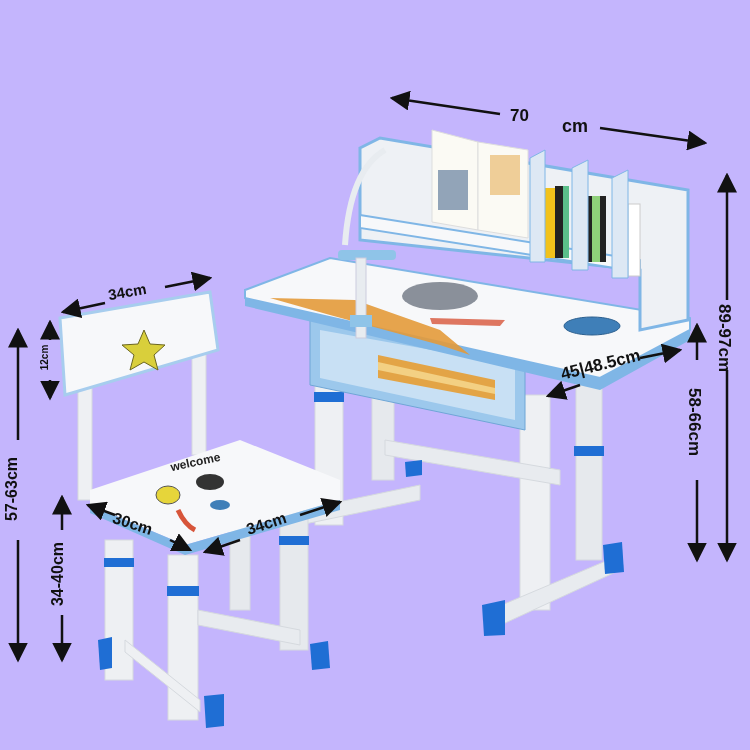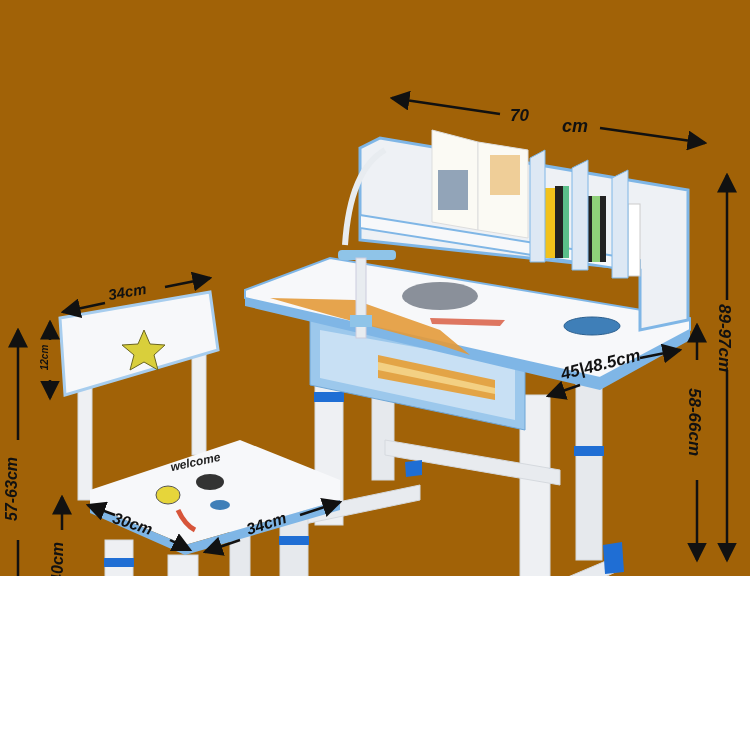--- a/index.html
+++ b/index.html
@@ -1,16 +1,16 @@
 <!DOCTYPE html>
 <html><head>
 <meta charset="utf-8">
 <style>
   html,body{margin:0;padding:0;background:#ffffff;}
-  #stage{position:relative;width:750px;height:576px;overflow:hidden;background:#a16207;font-family:"Liberation Sans",sans-serif;font-style:italic;}
+  #stage{position:relative;width:750px;height:750px;overflow:hidden;background:#c4b5fd;font-family:"Liberation Sans",sans-serif;}
   svg{position:absolute;left:0;top:0;}
   .dim{position:absolute;font-family:"Liberation Sans",sans-serif;font-weight:bold;color:#111;white-space:nowrap;transform-origin:center center;}
 </style>
 </head>
 <body>
 
 <div id="stage">
 <svg width="750" height="750" viewBox="0 0 750 750">
   <defs>
     <marker id="ah" markerWidth="8" markerHeight="8" refX="7" refY="4" orient="auto">

